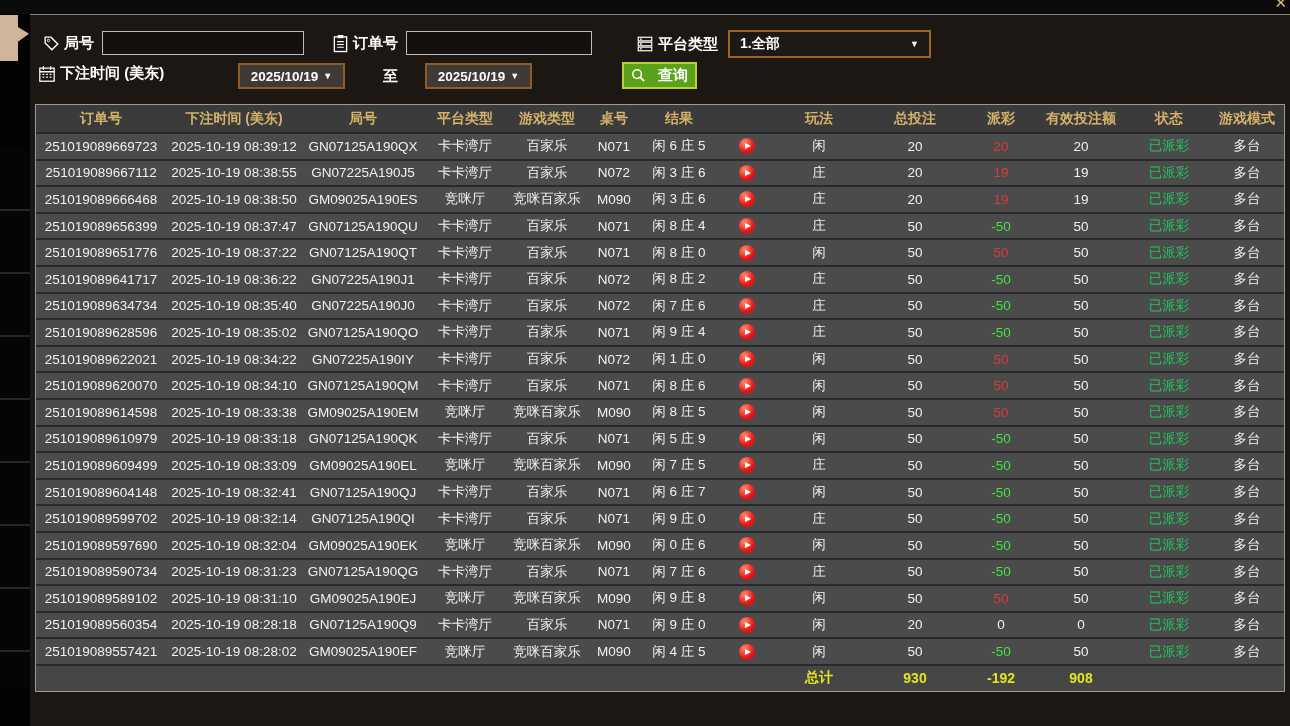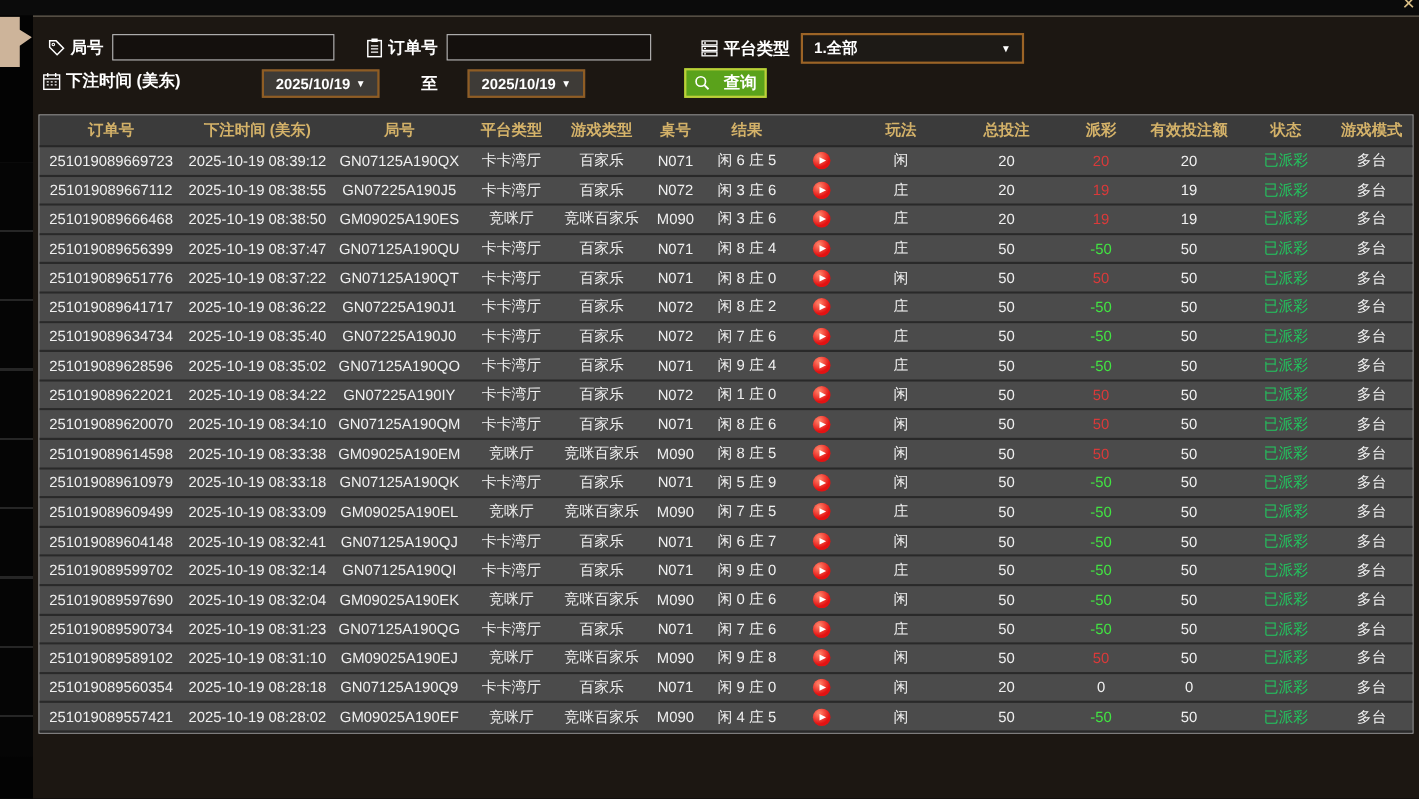--- a/index.html
+++ b/index.html
@@ -572,15 +572,31 @@
         </div>
         <div class="c">闲</div>
         <div class="c">50</div>
         <div class="c pay-neg">-50</div>
         <div class="c">50</div>
         <div class="c status-ok">已派彩</div>
         <div class="c">多台</div>
       </div>
 
 
+    <div class="grow tot">
+      <div class="c"></div>
+        <div class="c"></div>
+      <div class="c"></div>
+        <div class="c"></div>
+      <div class="c"></div>
+        <div class="c"></div>
+      <div class="c"></div>
+        <div class="c"></div>
+      <div class="c">总计</div>
+      <div class="c">930</div>
+      <div class="c">-192</div>
+      <div class="c">908</div>
+      <div class="c"></div>
+        <div class="c"></div>
+    </div>
 
   </div>
 </div>
 
 </body></html>

